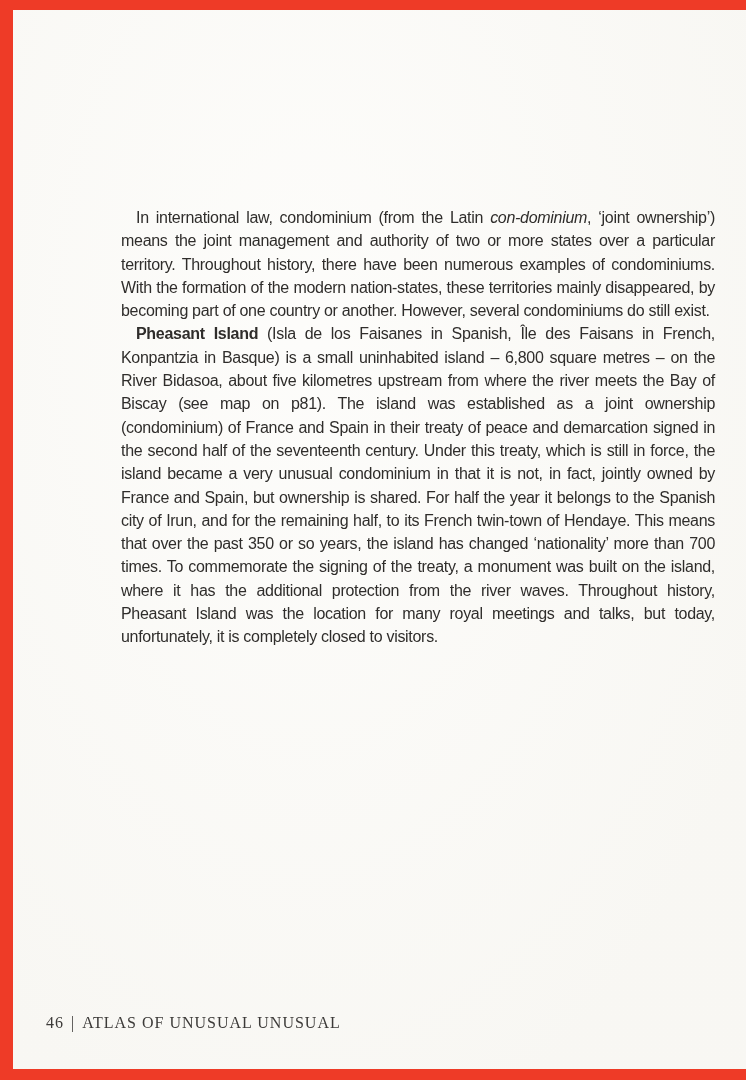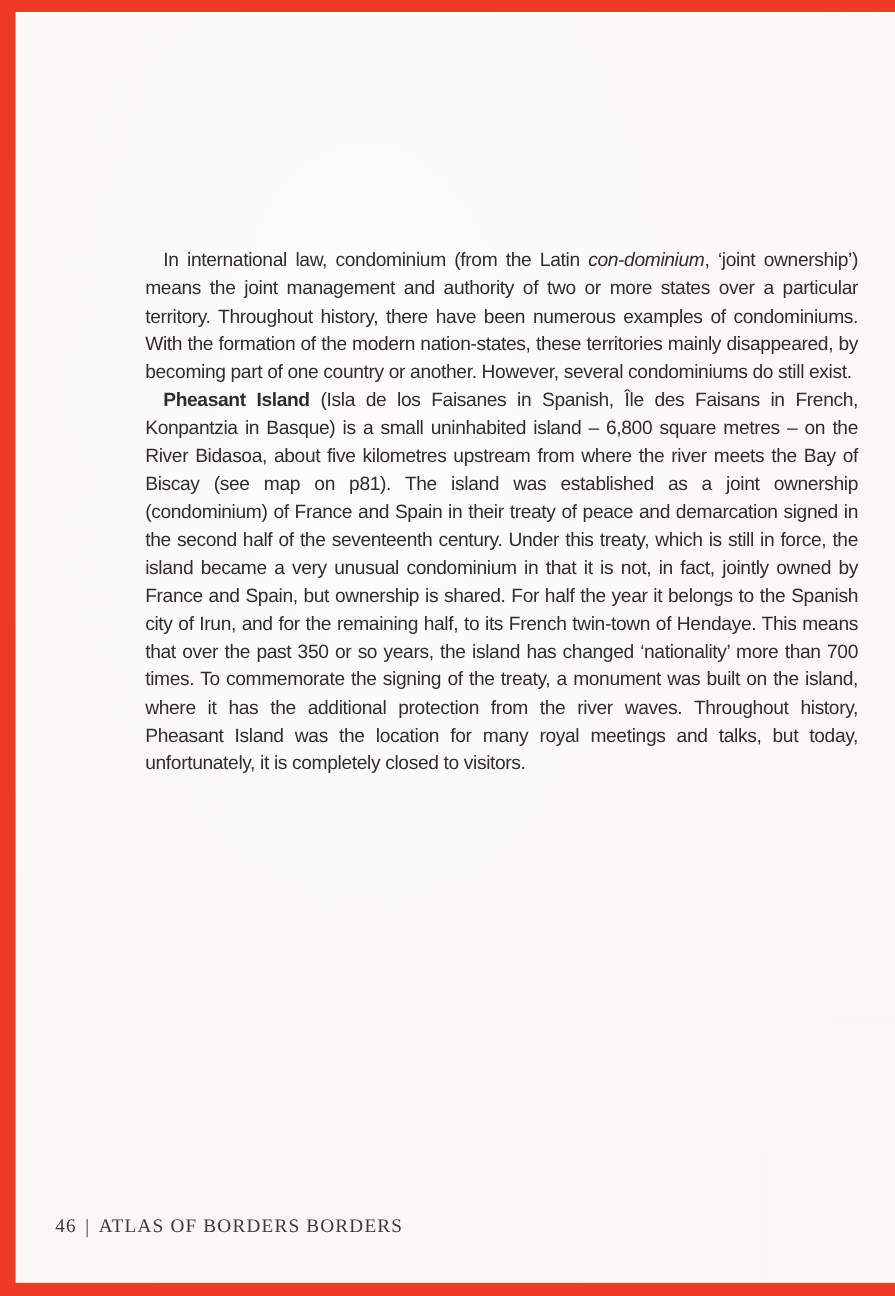--- a/index.html
+++ b/index.html
@@ -63,16 +63,16 @@
 
 <div class="page">
 
   <div class="text-block">
     <p><span>In international law, condominium (from the Latin </span><span class="seg-italic">con-dominium</span><span>, ‘joint ownership’) means the joint management and authority of two or more states over a particular territory. Throughout history, there have been numerous examples of condominiums. With the formation of the modern nation-states, these territories mainly disappeared, by becoming part of one country or another. However, several condominiums do still exist.</span></p>
 
     <p><span class="seg-bold">Pheasant Island</span><span> (Isla de los Faisanes in Spanish, Île des Faisans in French, Konpantzia in Basque) is a small uninhabited island – 6,800 square metres – on the River Bidasoa, about five kilometres upstream from where the river meets the Bay of Biscay (see map on p81). The island was established as a joint ownership (condominium) of France and Spain in their treaty of peace and demarcation signed in the second half of the seventeenth century. Under this treaty, which is still in force, the island became a very unusual condominium in that it is not, in fact, jointly owned by France and Spain, but ownership is shared. For half the year it belongs to the Spanish city of Irun, and for the remaining half, to its French twin-town of Hendaye. This means that over the past 350 or so years, the island has changed ‘nationality’ more than 700 times. To commemorate the signing of the treaty, a monument was built on the island, where it has the additional protection from the river waves. Throughout history, Pheasant Island was the location for many royal meetings and talks, but today, unfortunately, it is completely closed to visitors.</span></p>
   </div>
 
   <div class="footer">
-    <span>46</span><span class="sep">|</span><span>ATLAS OF BORDERS BORDERS</span>
+    <span>46</span><span class="sep">|</span><span>ATLAS OF UNUSUAL UNUSUAL</span>
   </div>
 
 </div>
 
 </body></html>

